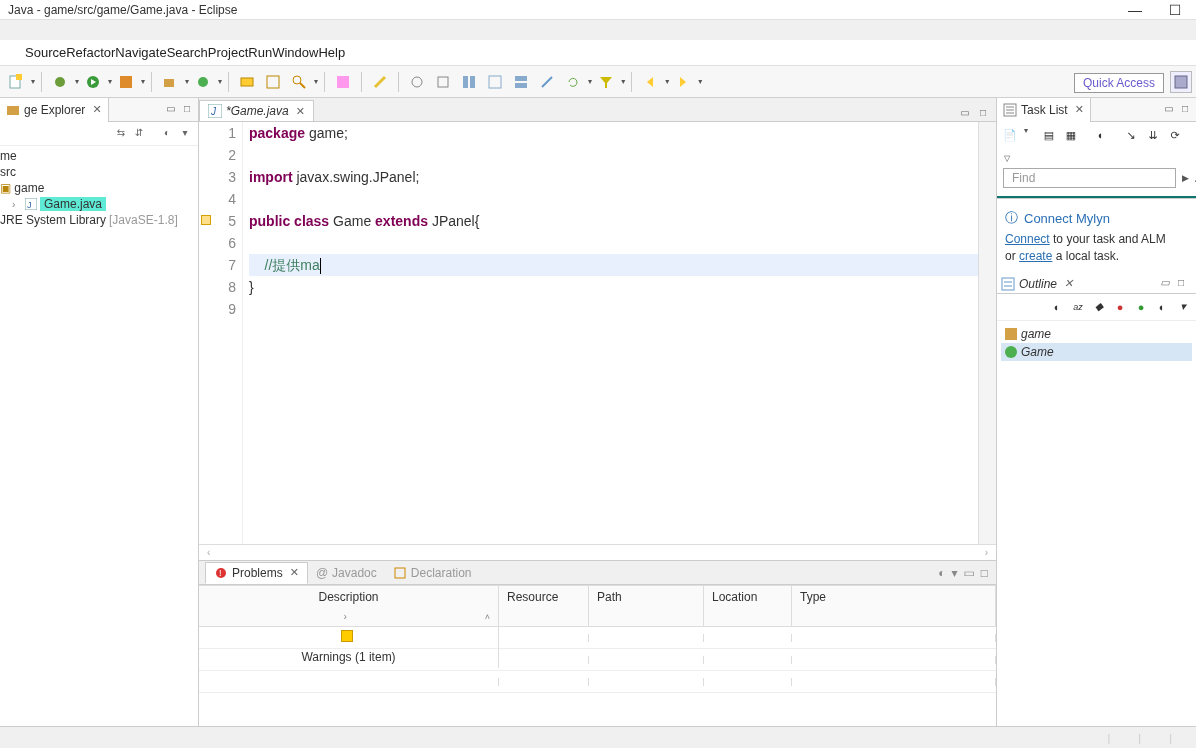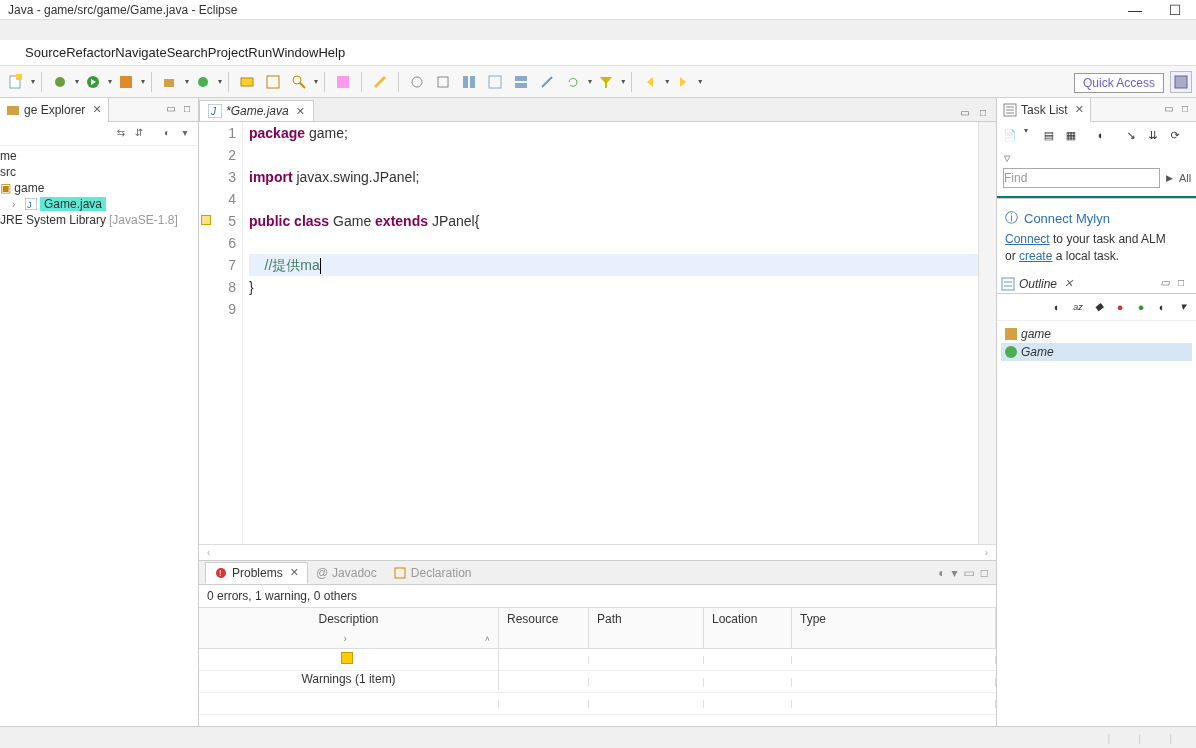--- a/index.html
+++ b/index.html
@@ -71,21 +71,21 @@
 .pcol-path { width:115px;}
 .pcol-loc { width:88px;}
 .pcol-type { flex:1;}
 .ptable-row { display:flex; font-size:12px; border-bottom:1px solid #eee; height:22px; align-items:center;}
 .warn-icon { width:12px; height:12px; background:#fc0; border:1px solid #c90; display:inline-block; margin-right:4px;}
 .right-panel { width:200px; background:#fff; border-left:1px solid #ccc; display:flex; flex-direction:column; overflow:hidden;}
 .tasklist-area { border-bottom:2px solid #0f766e; padding-bottom:6px;}
 .tasklist-toolbar { display:flex; gap:4px; padding:4px; flex-wrap:wrap;}
 .tl-btn { width:18px; height:18px; display:inline-flex; align-items:center; justify-content:center; font-size:11px;}
 .find-row { display:flex; align-items:center; gap:6px; padding:2px 6px;}
-.find-input { flex:1; border:1px solid #aaa; padding:2px 0; font-size:12px; color:#999;}
+.find-input { flex:1; border:1px solid #aaa; padding:2px 8px; font-size:12px; color:#999;}
 .find-input::placeholder { color:#999;}
 .right-link { font-size:11px; color:#555; cursor:pointer;}
 .arrow-sm { font-size:9px; color:#555;}
 .mylyn-box { border-top:1px solid #ccc; padding:10px 8px; background:#fff;}
 .mylyn-title { display:flex; align-items:center; gap:6px; color:#2a6fb5; font-size:13px; margin-bottom:4px;}
 .mylyn-text { font-size:12px; color:#333; line-height:1.4;}
 .mylyn-text a { color:#2a6fb5; text-decoration:underline;}
 .outline-area { flex:1; display:flex; flex-direction:column;font-style:italic;}
 .outline-header { display:flex; align-items:center; padding:2px 4px; border-bottom:1px solid #ccc; gap:4px;}
 .outline-toolbar { display:flex; gap:3px; padding:4px; border-bottom:1px solid #eee; flex-wrap:wrap; justify-content:flex-end;}
@@ -401,21 +401,20 @@
             </span>
           <span>Declaration</span>
         </div>
         <div class="bottom-tabs-controls">
           <span>◐</span>
           <span>▾</span>
           <span>▭</span>
           <span>□</span>
         </div>
       </div>
-      <div class="problems-summary">0 errors, 1 warning, 0 others</div>
       <div class="problems-table">
         <div class="ptable-head">
           <div class="pcol pcol-desc">
               <span>Description</span>
               <span class="sort-ind">˄</span>
             </div>
           <div class="pcol pcol-res">Resource</div>
           <div class="pcol pcol-path">Path</div>
           <div class="pcol pcol-loc">Location</div>
           <div class="pcol pcol-type">Type</div>

